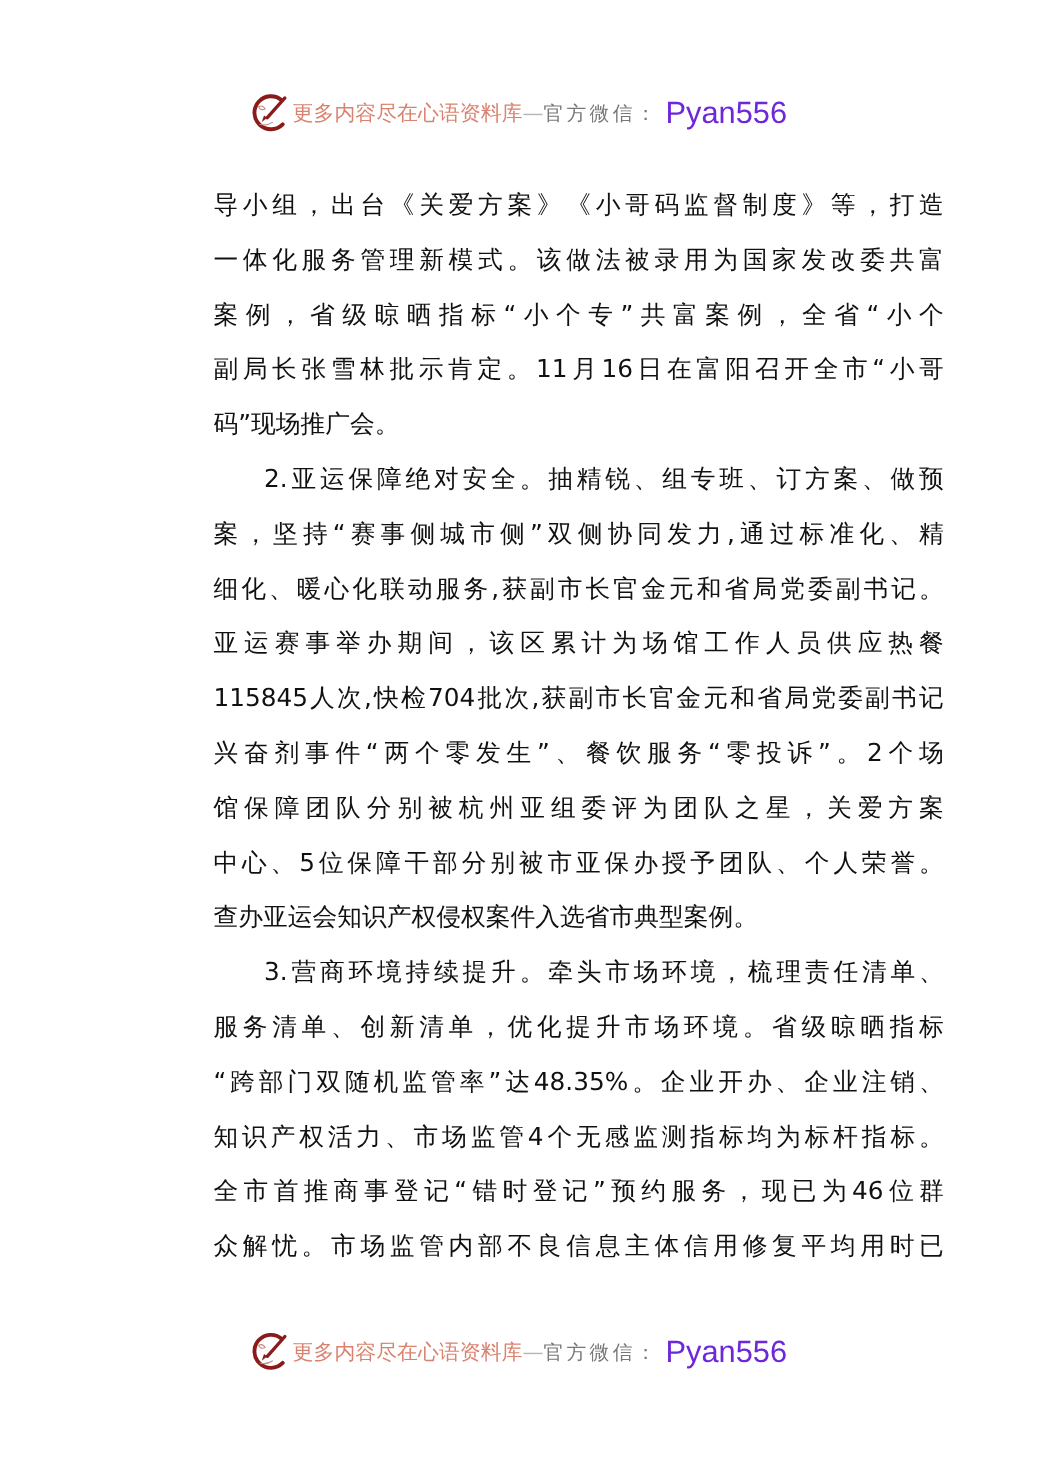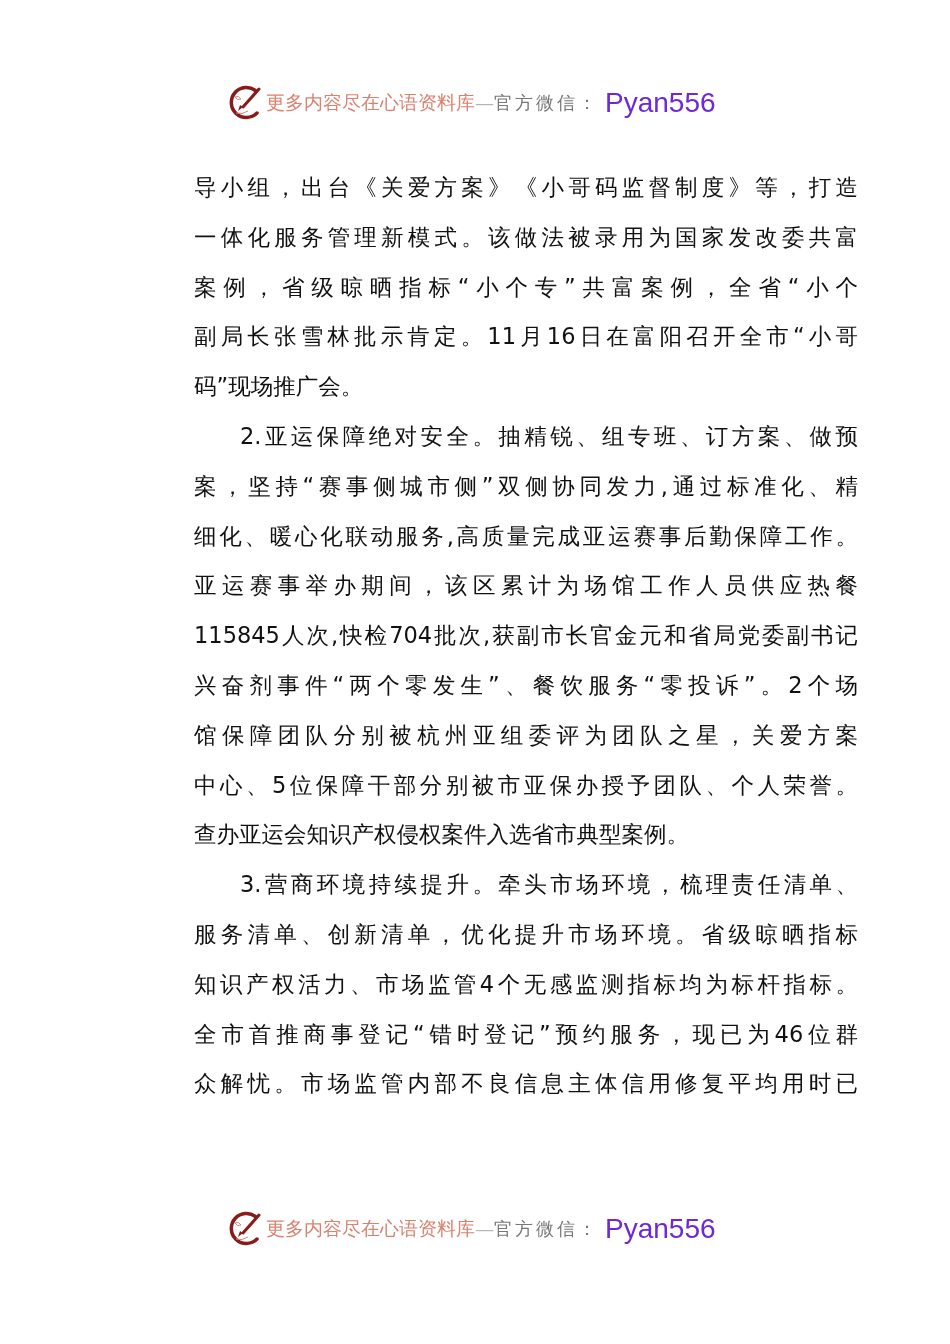--- a/index.html
+++ b/index.html
@@ -95,29 +95,30 @@
 </div>
 
 <div class="content">
   <div class="line">导小组，出台《关爱方案》《小哥码监督制度》等，打造</div>
   <div class="line">一体化服务管理新模式。该做法被录用为国家发改委共富</div>
   <div class="line">案例，省级晾晒指标“小个专”共富案例，全省“小个</div>
   <div class="line">副局长张雪林批示肯定。11月16日在富阳召开全市“小哥</div>
   <div class="line last">码”现场推广会。</div>
   <div class="line indent">2.亚运保障绝对安全。抽精锐、组专班、订方案、做预</div>
   <div class="line">案，坚持“赛事侧城市侧”双侧协同发力,通过标准化、精</div>
-  <div class="line">细化、暖心化联动服务,高质量完成亚运赛事后勤保障工作。</div>
+  <div class="line">细化、暖心化联动服务,获副市长官金元和省局党委副书记。</div>
   <div class="line">亚运赛事举办期间，该区累计为场馆工作人员供应热餐</div>
   <div class="line">115845人次,快检704批次,获副市长官金元和省局党委副书记</div>
   <div class="line">兴奋剂事件“两个零发生”、餐饮服务“零投诉”。2个场</div>
   <div class="line">馆保障团队分别被杭州亚组委评为团队之星，关爱方案</div>
   <div class="line">中心、5位保障干部分别被市亚保办授予团队、个人荣誉。</div>
   <div class="line last">查办亚运会知识产权侵权案件入选省市典型案例。</div>
   <div class="line indent">3.营商环境持续提升。牵头市场环境，梳理责任清单、</div>
   <div class="line">服务清单、创新清单，优化提升市场环境。省级晾晒指标</div>
+  <div class="line">“跨部门双随机监管率”达48.35%。企业开办、企业注销、</div>
   <div class="line">知识产权活力、市场监管4个无感监测指标均为标杆指标。</div>
   <div class="line">全市首推商事登记“错时登记”预约服务，现已为46位群</div>
   <div class="line">众解忧。市场监管内部不良信息主体信用修复平均用时已</div>
 </div>
 
 <div class="watermark bottom">
   <svg class="wm-logo" viewBox="0 0 36 36">
     <path d="M30 6 A15 15 0 1 0 31 28" fill="none" stroke="#8b1a1a" stroke-width="3.5" stroke-linecap="round"></path>
     <path d="M33 4 L17 22" stroke="#8b1a1a" stroke-width="3" stroke-linecap="round"></path>
     <path d="M17 22 L12 26 L14 20 Z" fill="#8b1a1a"></path>

